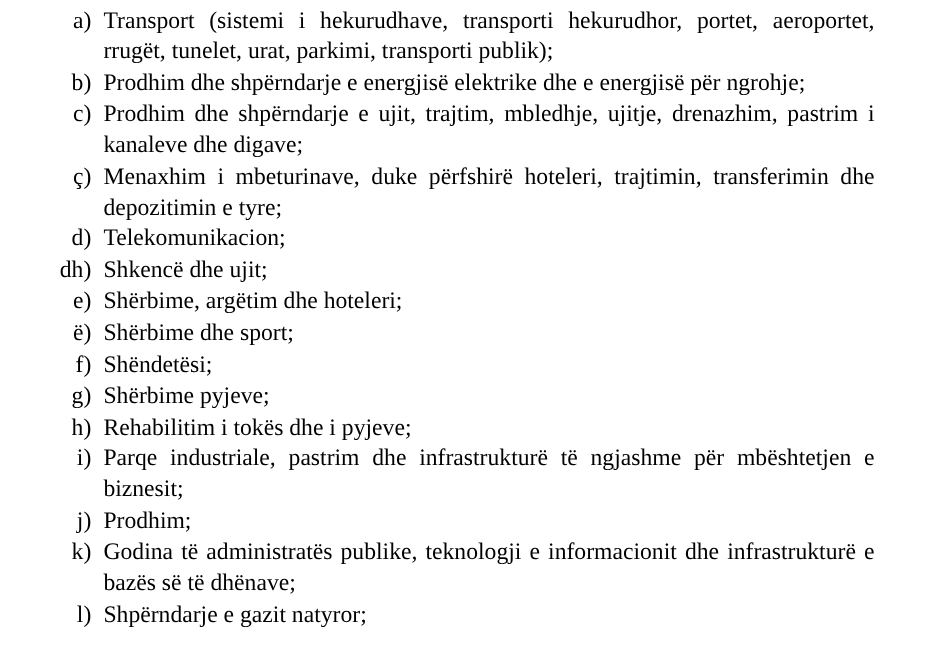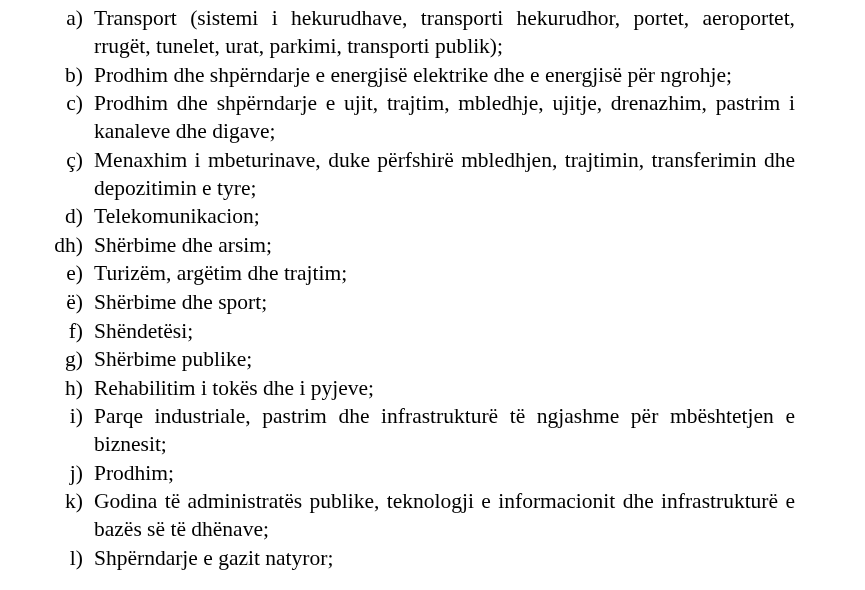--- a/index.html
+++ b/index.html
@@ -66,45 +66,45 @@
       <li class="item">
         <span class="marker">b)</span>
         <span class="text justify-all">Prodhim dhe shpërndarje e energjisë elektrike dhe e energjisë për ngrohje;</span>
       </li>
       <li class="item">
         <span class="marker">c)</span>
         <span class="text justify-all">Prodhim dhe shpërndarje e ujit, trajtim, mbledhje, ujitje, drenazhim, pastrim i kanaleve dhe digave;</span>
       </li>
       <li class="item">
         <span class="marker">ç)</span>
-        <span class="text justify-all">Menaxhim i mbeturinave, duke përfshirë mbledhjen, trajtimin, transferimin dhe depozitimin e tyre;</span>
+        <span class="text justify-all">Menaxhim i mbeturinave, duke përfshirë hoteleri, trajtimin, transferimin dhe depozitimin e tyre;</span>
       </li>
       <li class="item">
         <span class="marker">d)</span>
         <span class="text justify-all">Telekomunikacion;</span>
       </li>
       <li class="item">
         <span class="marker">dh)</span>
-        <span class="text justify-all">Shërbime dhe arsim;</span>
+        <span class="text justify-all">Shkencë dhe ujit;</span>
       </li>
       <li class="item">
         <span class="marker">e)</span>
-        <span class="text justify-all">Turizëm, argëtim dhe trajtim;</span>
+        <span class="text justify-all">Shërbime, argëtim dhe hoteleri;</span>
       </li>
       <li class="item">
         <span class="marker">ë)</span>
         <span class="text justify-all">Shërbime dhe sport;</span>
       </li>
       <li class="item">
         <span class="marker">f)</span>
         <span class="text justify-all">Shëndetësi;</span>
       </li>
       <li class="item">
         <span class="marker">g)</span>
-        <span class="text justify-all">Shërbime publike;</span>
+        <span class="text justify-all">Shërbime pyjeve;</span>
       </li>
       <li class="item">
         <span class="marker">h)</span>
         <span class="text justify-all">Rehabilitim i tokës dhe i pyjeve;</span>
       </li>
       <li class="item">
         <span class="marker">i)</span>
         <span class="text justify-all">Parqe industriale, pastrim dhe infrastrukturë të ngjashme për mbështetjen e biznesit;</span>
       </li>
       <li class="item">

